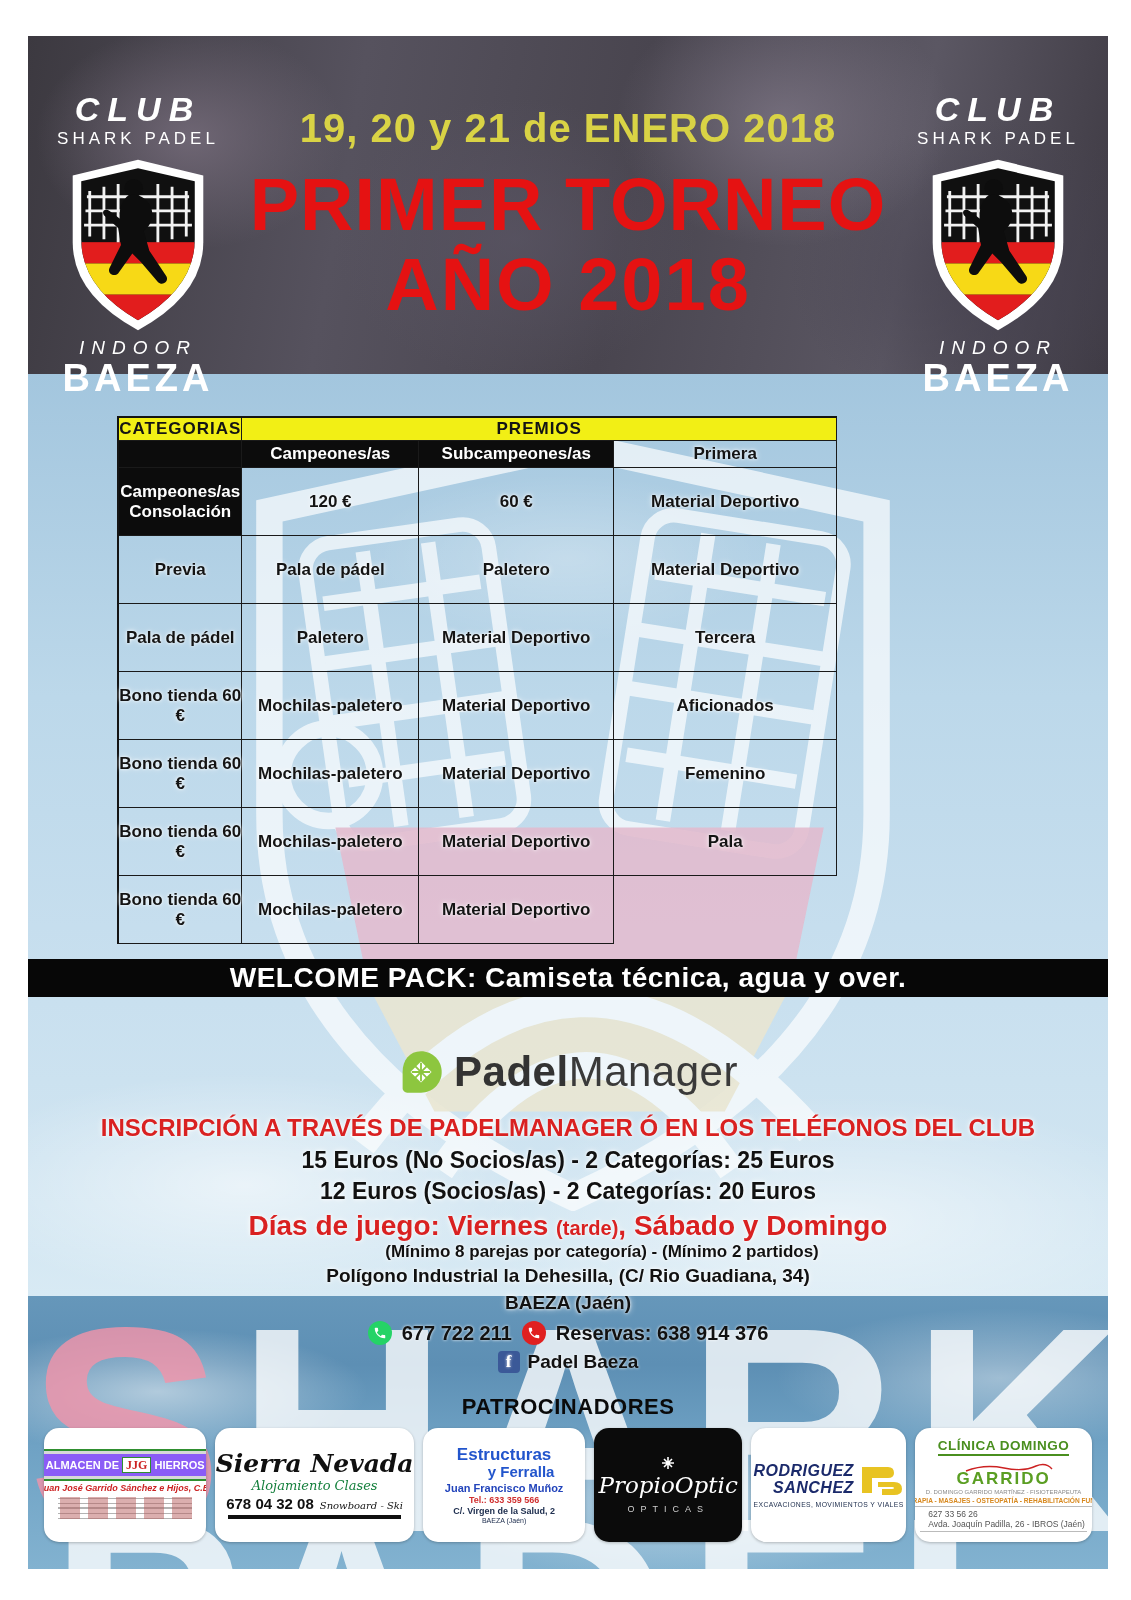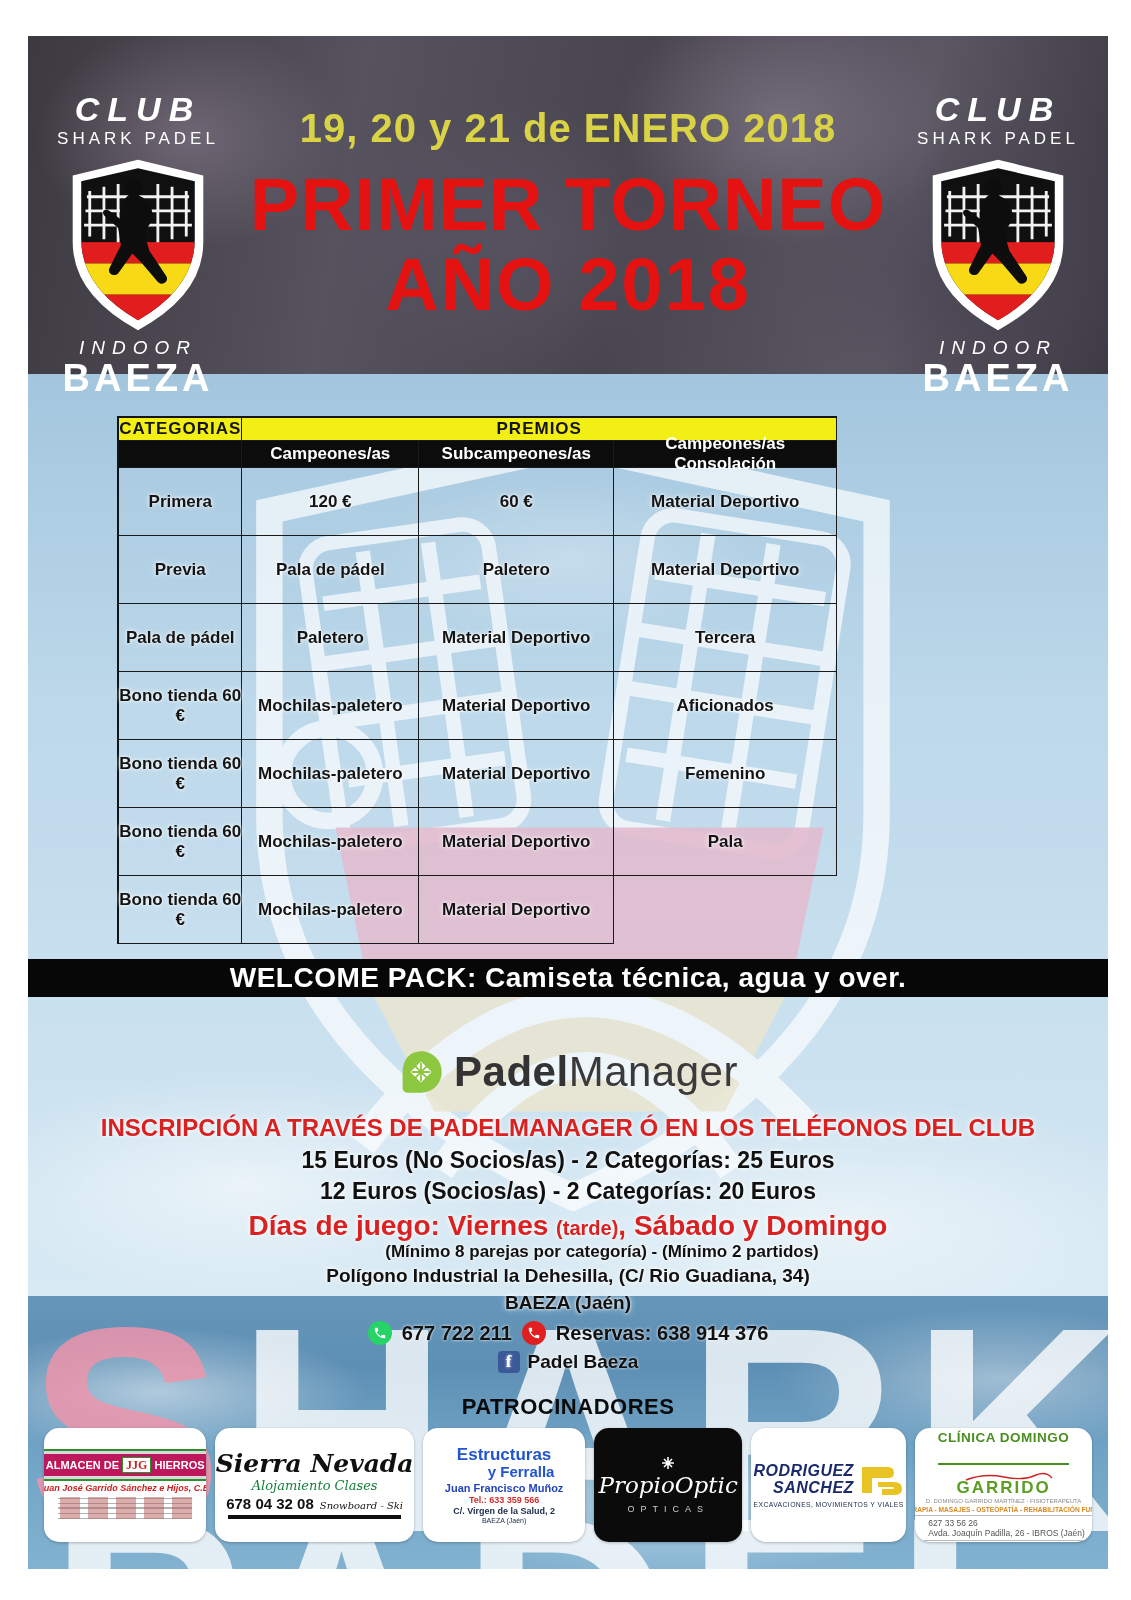--- a/index.html
+++ b/index.html
@@ -93,21 +93,21 @@
   .ci-tel{background:#e02020;}
   .ci-fb{width:22px;height:22px;border-radius:4px;background:#3b5998;color:#fff;font-weight:bold;font-size:17px;font-family:"Liberation Serif",serif;}
 
   
   .patro-head{position:absolute;left:0;top:1358px;width:100%;text-align:center;font-size:22px;font-weight:bold;color:#0a0a0a;letter-spacing:.5px;}
   .sponsors{position:absolute;left:16px;top:1392px;width:1048px;height:118px;display:flex;gap:9px;}
   .card{background:#fff;border-radius:15px;height:114px;box-sizing:border-box;padding:6px 5px;
     display:flex;flex-direction:column;align-items:center;justify-content:center;overflow:hidden;box-shadow:0 1px 3px rgba(0,0,0,.25);}
   .c1{flex:1.05;} .c2{flex:1.3;} .c3{flex:1.05;} .c4{flex:0.95;} .c5{flex:1.0;} .c6{flex:1.15;}
 
-  .alm-sign{border:3px solid #d8d8d8;background:#be185d;color:#fff;outline:2px solid #2f8f2f;
+  .alm-sign{border:3px solid #d8d8d8;background:#8b5cf6;color:#fff;outline:2px solid #2f8f2f;
     display:flex;align-items:center;gap:3px;padding:3px 5px;font-weight:bold;font-size:11px;white-space:nowrap;}
   .alm-badge{background:#fff;color:#cc2222;border:1px solid #2f8f2f;font-weight:bold;font-size:12px;padding:1px 3px;line-height:1;font-family:"Liberation Serif",serif;}
   .alm-script{color:#cc2222;font-size:9px;font-style:italic;font-weight:bold;margin-top:4px;white-space:nowrap;}
   .alm-fine{margin-top:4px;width:88%;height:22px;
     background:repeating-linear-gradient(90deg,transparent 0 2px,rgba(160,40,40,.5) 2px 22px,transparent 22px 28px),
     repeating-linear-gradient(0deg,#9a9a9a 0 1.5px,transparent 1.5px 5px);opacity:.75;}
 
   .sn-name{font-family:"DejaVu Serif",serif;font-style:italic;font-weight:bold;font-size:25px;color:#101010;line-height:1;white-space:nowrap;}
   .sn-sub{font-family:"DejaVu Serif",serif;font-style:italic;font-size:13px;color:#15803d;margin-top:2px;white-space:nowrap;}
   .sn-line3{display:flex;align-items:baseline;gap:6px;margin-top:2px;white-space:nowrap;}
@@ -126,21 +126,21 @@
   .po-icon{margin-bottom:2px;}
   .po-name{font-family:"DejaVu Serif",serif;font-style:italic;font-size:23px;color:#fff;white-space:nowrap;}
   .po-sub{font-size:9px;letter-spacing:6px;color:#cfcfcf;margin-top:6px;}
 
   .rs-row{display:flex;align-items:center;gap:4px;}
   .rs-names{text-align:right;}
   .rs-n{color:#1b2a6b;font-weight:bold;font-style:italic;font-size:16px;line-height:1.05;letter-spacing:.5px;white-space:nowrap;}
   .rs-logo{width:46px;height:34px;}
   .rs-sub{color:#20304f;font-size:6.8px;margin-top:4px;letter-spacing:.4px;white-space:nowrap;}
 
-  .cl-name1{color:#4a8f1f;font-weight:bold;font-size:13.5px;letter-spacing:.5px;border-bottom:2px solid #4a8f1f;padding-bottom:18px;white-space:nowrap;}
+  .cl-name1{color:#4a8f1f;font-weight:bold;font-size:13.5px;letter-spacing:.5px;border-bottom:2px solid #4a8f1f;padding-bottom:1px;white-space:nowrap;}
   .cl-name2{color:#5a9e22;font-weight:bold;font-size:17px;letter-spacing:2px;line-height:1;margin-top:14px;position:relative;white-space:nowrap;}
   .cl-squig{position:absolute;top:-7px;left:8px;width:90px;height:10px;}
   .cl-sub1{color:#8a8a8a;font-size:6px;margin-top:2px;white-space:nowrap;}
   .cl-sub2{color:#d8891f;font-weight:bold;font-size:6.6px;margin-top:2px;border-bottom:1px solid #bbb;padding-bottom:2px;white-space:nowrap;}
   .cl-tel{color:#555;font-size:8.5px;margin-top:2px;white-space:nowrap;align-self:flex-start;margin-left:8px;}
   .cl-addr{color:#555;font-size:8.5px;white-space:nowrap;border-bottom:1px solid #bbb;align-self:stretch;text-align:left;padding:0 0 2px 8px;}
 </style>
 </head>
 <body>
 
@@ -237,23 +237,23 @@
     </div>
   </div>
 
   <div class="prize-table">
     <div class="pt-cell pt-yellow">CATEGORIAS</div>
     <div class="pt-cell pt-yellow span3">PREMIOS</div>
 
     <div class="pt-cell pt-black"></div>
     <div class="pt-cell pt-black">Campeones/as</div>
     <div class="pt-cell pt-black">Subcampeones/as</div>
+    <div class="pt-cell pt-data">Primera</div>
+
     <div class="pt-cell pt-black">Campeones/as Consolación</div>
-
-    <div class="pt-cell pt-data">Primera</div>
     <div class="pt-cell pt-data">120 €</div>
     <div class="pt-cell pt-data">60 €</div>
     <div class="pt-cell pt-data">Material Deportivo</div>
 
     <div class="pt-cell pt-data">Previa</div>
     <div class="pt-cell pt-data">Pala de pádel</div>
     <div class="pt-cell pt-data">Paletero</div>
     <div class="pt-cell pt-data">Material Deportivo</div>
 
     <div class="pt-cell pt-data">Pala de pádel</div>

